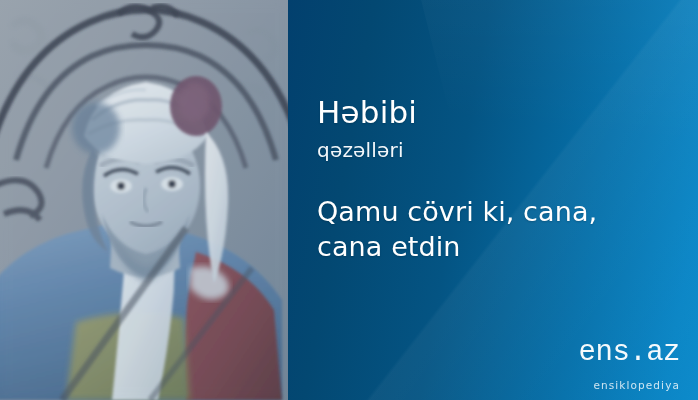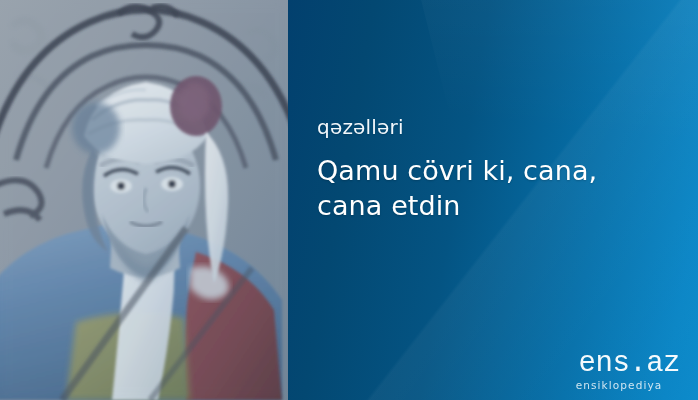--- a/index.html
+++ b/index.html
@@ -63,30 +63,30 @@
   }
   .author-name {
     font-size:31px;
     font-weight:400;
     color:#ffffff;
     line-height:1.05;
     letter-spacing:0.2px;
     text-shadow:0 1px 2px rgba(0,0,0,0.18);
   }
   .author-sub {
-    margin-top:20px;
+    margin-top:10px;
     font-size:20px;
     font-weight:400;
     color:#f2f7fb;
     line-height:1.1;
     letter-spacing:0.2px;
     text-shadow:0 1px 2px rgba(0,0,0,0.16);
   }
   .work-title {
-    margin-top:15px;
+    margin-top:33px;
     font-size:27px;
     font-weight:400;
     color:#ffffff;
     line-height:1.30;
     letter-spacing:0.1px;
     text-shadow:0 1px 2px rgba(0,0,0,0.18);
     max-width:300px;
   }
 
   
@@ -101,26 +101,25 @@
     display:block;
     font-size:29px;
     line-height:1;
     font-weight:400;
     letter-spacing:-0.5px;
     color:rgba(255,255,255,0.96);
     font-family:Liberation Mono, monospace;
   }
   .logo-tag {
     display:block;
-    margin-top:2px;
+    margin-top:13px;
     font-size:10.5px;
     line-height:1;
     letter-spacing:1.1px;
     color:rgba(255,255,255,0.80);
-    text-align:center;
   }
 </style>
 </head>
 <body>
 
 <div class="card">
 
   <div class="artwork">
     <svg viewBox="0 0 288 400" preserveAspectRatio="xMidYMid slice" aria-hidden="true">
       <defs>
@@ -251,20 +250,21 @@
 
       <rect x="0" y="0" width="288" height="400" fill="#93a3b4" opacity="0.10"></rect>
       <rect x="0" y="0" width="288" height="400" fill="url(#bgWall)" opacity="0.07" filter="url(#vsoft)"></rect>
     </svg>
   </div>
 
   <div class="panel">
     <div class="panel-facet"></div>
 
     <div class="text-block">
+      <div class="author-name">Həbibi</div>
       <div class="author-sub">qəzəlləri</div>
       <div class="work-title">Qamu cövri ki, cana, cana etdin</div>
     </div>
 
     <div class="logo">
       <span class="logo-wordmark">ens.az</span>
       <span class="logo-tag">ensiklopediya</span>
     </div>
   </div>
 

